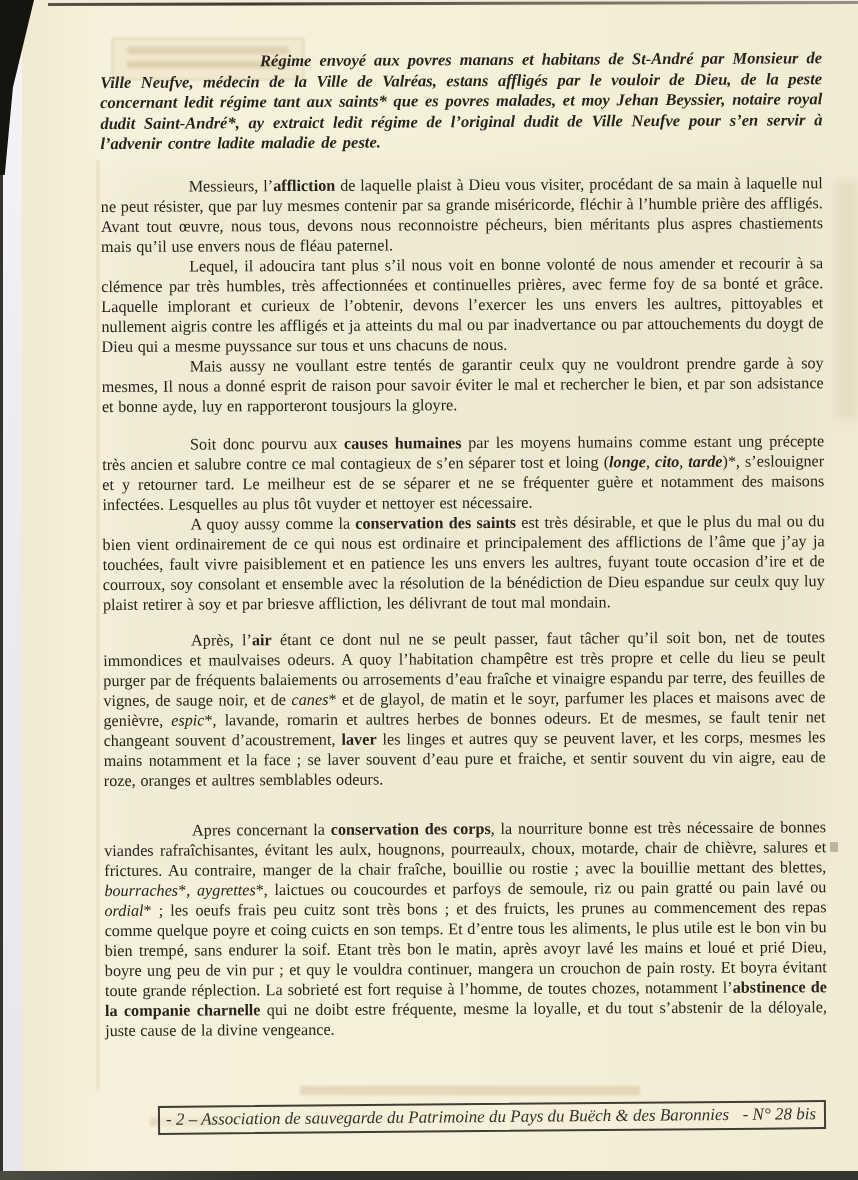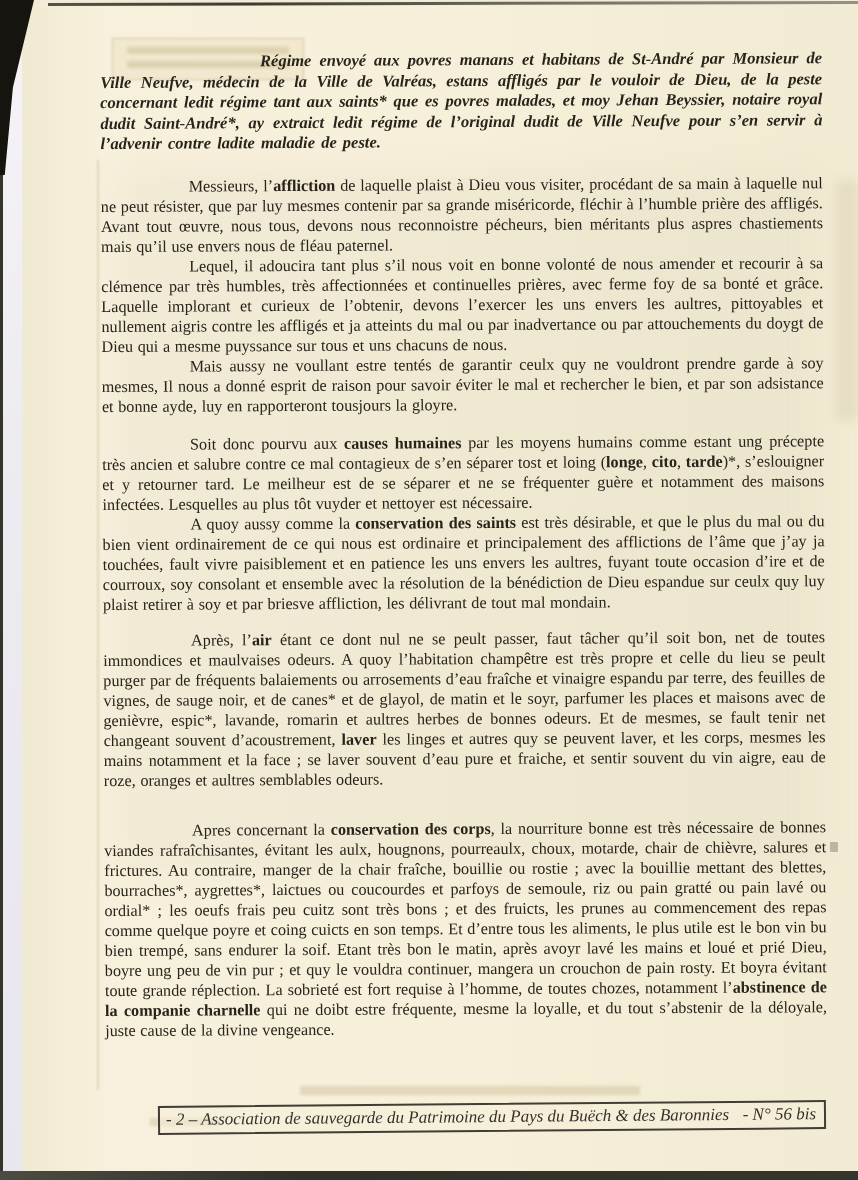--- a/index.html
+++ b/index.html
@@ -47,21 +47,21 @@
   .content{position:absolute;left:100px;top:52px;width:722px;color:#29241b;
     transform:rotate(-0.3deg);transform-origin:top left;}
   .doc-header{font-style:italic;font-weight:bold;font-size:16.5px;line-height:20.5px;
     text-align:justify;text-indent:160px;word-spacing:2px;margin:0 0 22px 0;}
   p.body{font-size:16.2px;line-height:20px;text-align:justify;text-indent:88px;
     margin:0;word-spacing:0.6px;}
   p.gap-sm{margin-top:18px;}
   p.gap-md{margin-top:16px;}
   p.gap-lg{margin-top:30px;}
   .b{font-weight:bold;}
-  .i{}
+  .i{font-style:italic;}
   
   .footer-box{position:absolute;left:158px;top:1103px;width:650px;
     border:2px solid #403d34;background:rgba(246,239,218,0.55);
     display:flex;justify-content:space-between;align-items:center;
     padding:2px 8px 3px 6px;transform:rotate(-0.5deg);
     font-style:italic;font-size:17px;color:#34302a;white-space:nowrap;}
 </style>
 </head>
 <body>
 
@@ -91,14 +91,14 @@
   <p class="body"><span>Lequel, il adoucira tant plus s’il nous voit en bonne volonté de nous amender et recourir à sa clémence par très humbles, très affectionnées et continuelles prières, avec ferme foy de sa bonté et grâce. Laquelle implorant et curieux de l’obtenir, devons l’exercer les uns envers les aultres, pittoyables et nullement aigris contre les affligés et ja atteints du mal ou par inadvertance ou par attouchements du doygt de Dieu qui a mesme puyssance sur tous et uns chacuns de nous.</span></p>
   <p class="body"><span>Mais aussy ne voullant estre tentés de garantir ceulx quy ne vouldront prendre garde à soy mesmes, Il nous a donné esprit de raison pour savoir éviter le mal et rechercher le bien, et par son adsistance et bonne ayde, luy en rapporteront tousjours la gloyre.</span></p>
   <p class="body gap-sm"><span>Soit donc pourvu aux </span><span class="b">causes humaines</span><span> par les moyens humains comme estant ung précepte très ancien et salubre contre ce mal contagieux de s’en séparer tost et loing (</span><span class="b i">longe</span><span>, </span><span class="b i">cito</span><span>, </span><span class="b i">tarde</span><span>)*, s’eslouigner et y retourner tard. Le meilheur est de se séparer et ne se fréquenter guère et notamment des maisons infectées. Lesquelles au plus tôt vuyder et nettoyer est nécessaire.</span></p>
   <p class="body"><span>A quoy aussy comme la </span><span class="b">conservation des saints</span><span> est très désirable, et que le plus du mal ou du bien vient ordinairement de ce qui nous est ordinaire et principalement des afflictions de l’âme que j’ay ja touchées, fault vivre paisiblement et en patience les uns envers les aultres, fuyant toute occasion d’ire et de courroux, soy consolant et ensemble avec la résolution de la bénédiction de Dieu espandue sur ceulx quy luy plaist retirer à soy et par briesve affliction, les délivrant de tout mal mondain.</span></p>
   <p class="body gap-md"><span>Après, l’</span><span class="b">air</span><span> étant ce dont nul ne se peult passer, faut tâcher qu’il soit bon, net de toutes immondices et maulvaises odeurs. A quoy l’habitation champêtre est très propre et celle du lieu se peult purger par de fréquents balaiements ou arrosements d’eau fraîche et vinaigre espandu par terre, des feuilles de vignes, de sauge noir, et de </span><span class="i">canes</span><span>* et de glayol, de matin et le soyr, parfumer les places et maisons avec de genièvre, </span><span class="i">espic</span><span>*, lavande, romarin et aultres herbes de bonnes odeurs. Et de mesmes, se fault tenir net changeant souvent d’acoustrement, </span><span class="b">laver</span><span> les linges et autres quy se peuvent laver, et les corps, mesmes les mains notamment et la face ; se laver souvent  d’eau pure et fraiche, et sentir souvent du vin aigre, eau de roze, oranges et aultres semblables odeurs.</span></p>
   <p class="body gap-lg"><span>Apres concernant la </span><span class="b">conservation des corps</span><span>, la nourriture bonne est très nécessaire de bonnes viandes rafraîchisantes, évitant les aulx, hougnons, pourreaulx, choux, motarde, chair de chièvre, salures et frictures. Au contraire, manger de la chair fraîche, bouillie ou rostie ; avec la bouillie mettant des blettes, </span><span class="i">bourraches</span><span>*, </span><span class="i">aygrettes</span><span>*, laictues ou coucourdes et parfoys de semoule, riz ou pain gratté ou pain lavé ou </span><span class="i">ordial</span><span>* ; les oeufs frais peu cuitz sont très bons ; et des fruicts, les prunes au commencement des repas comme quelque poyre et coing cuicts en son temps. Et d’entre tous les aliments, le plus utile est le bon vin bu bien trempé, sans endurer la soif. Etant très bon le matin, après avoyr lavé les mains et loué et prié Dieu, boyre ung peu de vin pur ; et quy le vouldra continuer, mangera un crouchon de pain rosty. Et boyra évitant toute grande réplection. La sobrieté est fort requise à l’homme, de toutes chozes, notamment l’</span><span class="b">abstinence de la companie charnelle</span><span> qui ne doibt estre fréquente, mesme la loyalle, et du tout s’abstenir de la déloyale, juste cause de la divine vengeance.</span></p>
 </div>
 
 <div class="footer-box">
   <span>- 2 – Association de sauvegarde du Patrimoine du Pays du Buëch &amp; des Baronnies</span>
-  <span>-  N° 56 bis</span>
+  <span>-  N° 28 bis</span>
 </div>
 
 </body></html>

